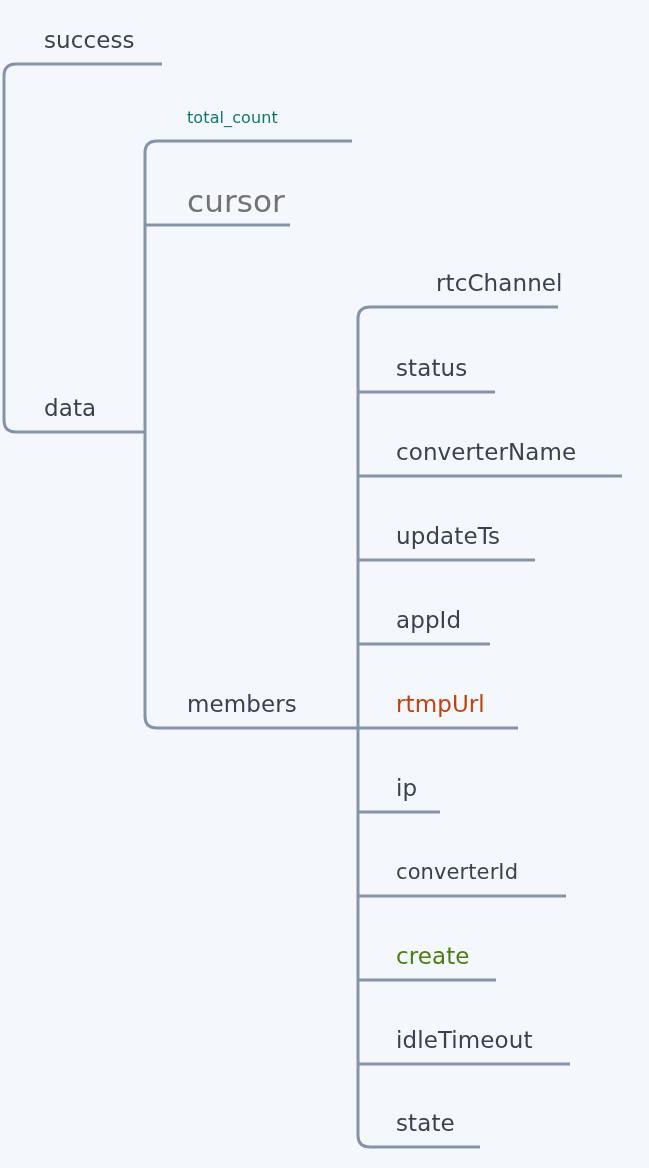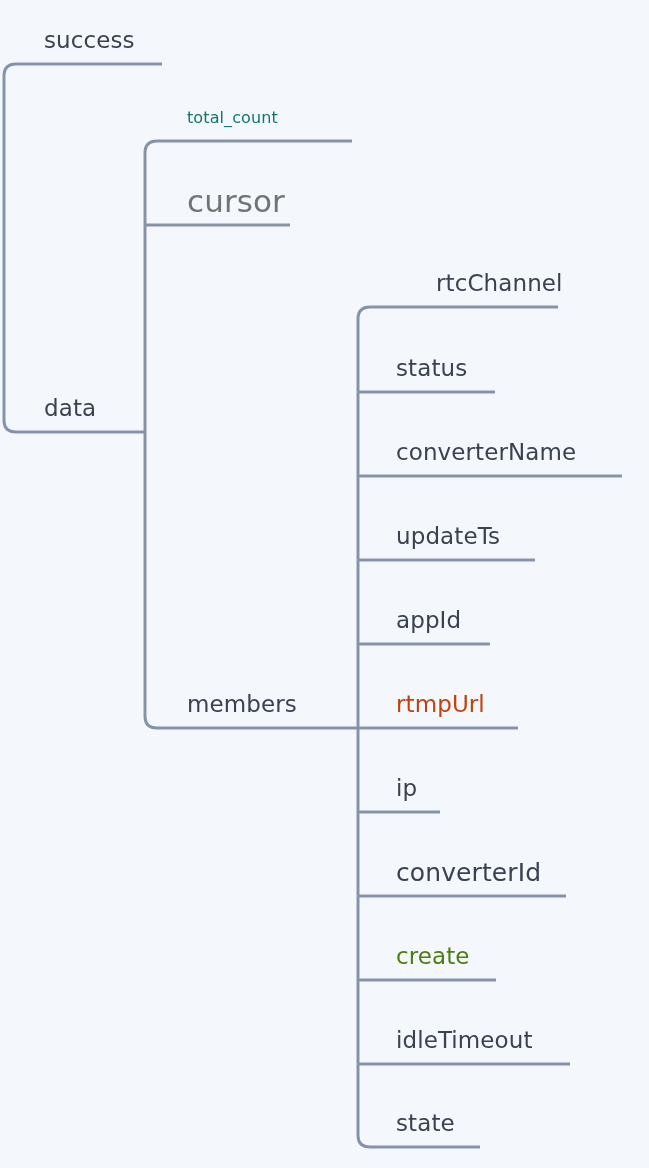--- a/index.html
+++ b/index.html
@@ -59,18 +59,18 @@
       <div class="node-label" style="left: 187px; top: 129px; font-size: 16px; color: #0f766e; text-align: center;">total_count</div>
       <div class="node-label" style="left: 187px; top: 213px; font-size: 31px; color: #737373;">cursor</div>
       <div class="node-label" style="left: 187px; top: 716px; font-size: 23px; color: rgb(58, 65, 81);">members</div>
       <div class="node-label" style="left: 396px; top: 295px; font-size: 23px; color: rgb(58, 65, 81); margin-left: 40px;">rtcChannel</div>
       <div class="node-label" style="left: 396px; top: 380px; font-size: 23px; color: rgb(58, 65, 81);">status</div>
       <div class="node-label" style="left: 396px; top: 464px; font-size: 23px; color: rgb(58, 65, 81);">converterName</div>
       <div class="node-label" style="left: 396px; top: 548px; font-size: 23px; color: rgb(58, 65, 81);">updateTs</div>
       <div class="node-label" style="left: 396px; top: 632px; font-size: 23px; color: rgb(58, 65, 81);">appId</div>
       <div class="node-label" style="left: 396px; top: 716px; font-size: 23px; color: #c2410c;">rtmpUrl</div>
       <div class="node-label" style="left: 396px; top: 800px; font-size: 23px; color: rgb(58, 65, 81);">ip</div>
-      <div class="node-label" style="left: 396px; top: 884px; font-size: 25px; color: rgb(58, 65, 81);">converterId</div>
+      <div class="node-label" style="left: 396px; top: 884px; font-size: 21px; color: rgb(58, 65, 81);">converterId</div>
       <div class="node-label" style="left: 396px; top: 968px; font-size: 23px; color: #4d7c0f;">create</div>
       <div class="node-label" style="left: 396px; top: 1052px; font-size: 23px; color: rgb(58, 65, 81);">idleTimeout</div>
       <div class="node-label" style="left: 396px; top: 1135px; font-size: 23px; color: rgb(58, 65, 81);">state</div>
     </div>
 </div>
 
 </body></html>

